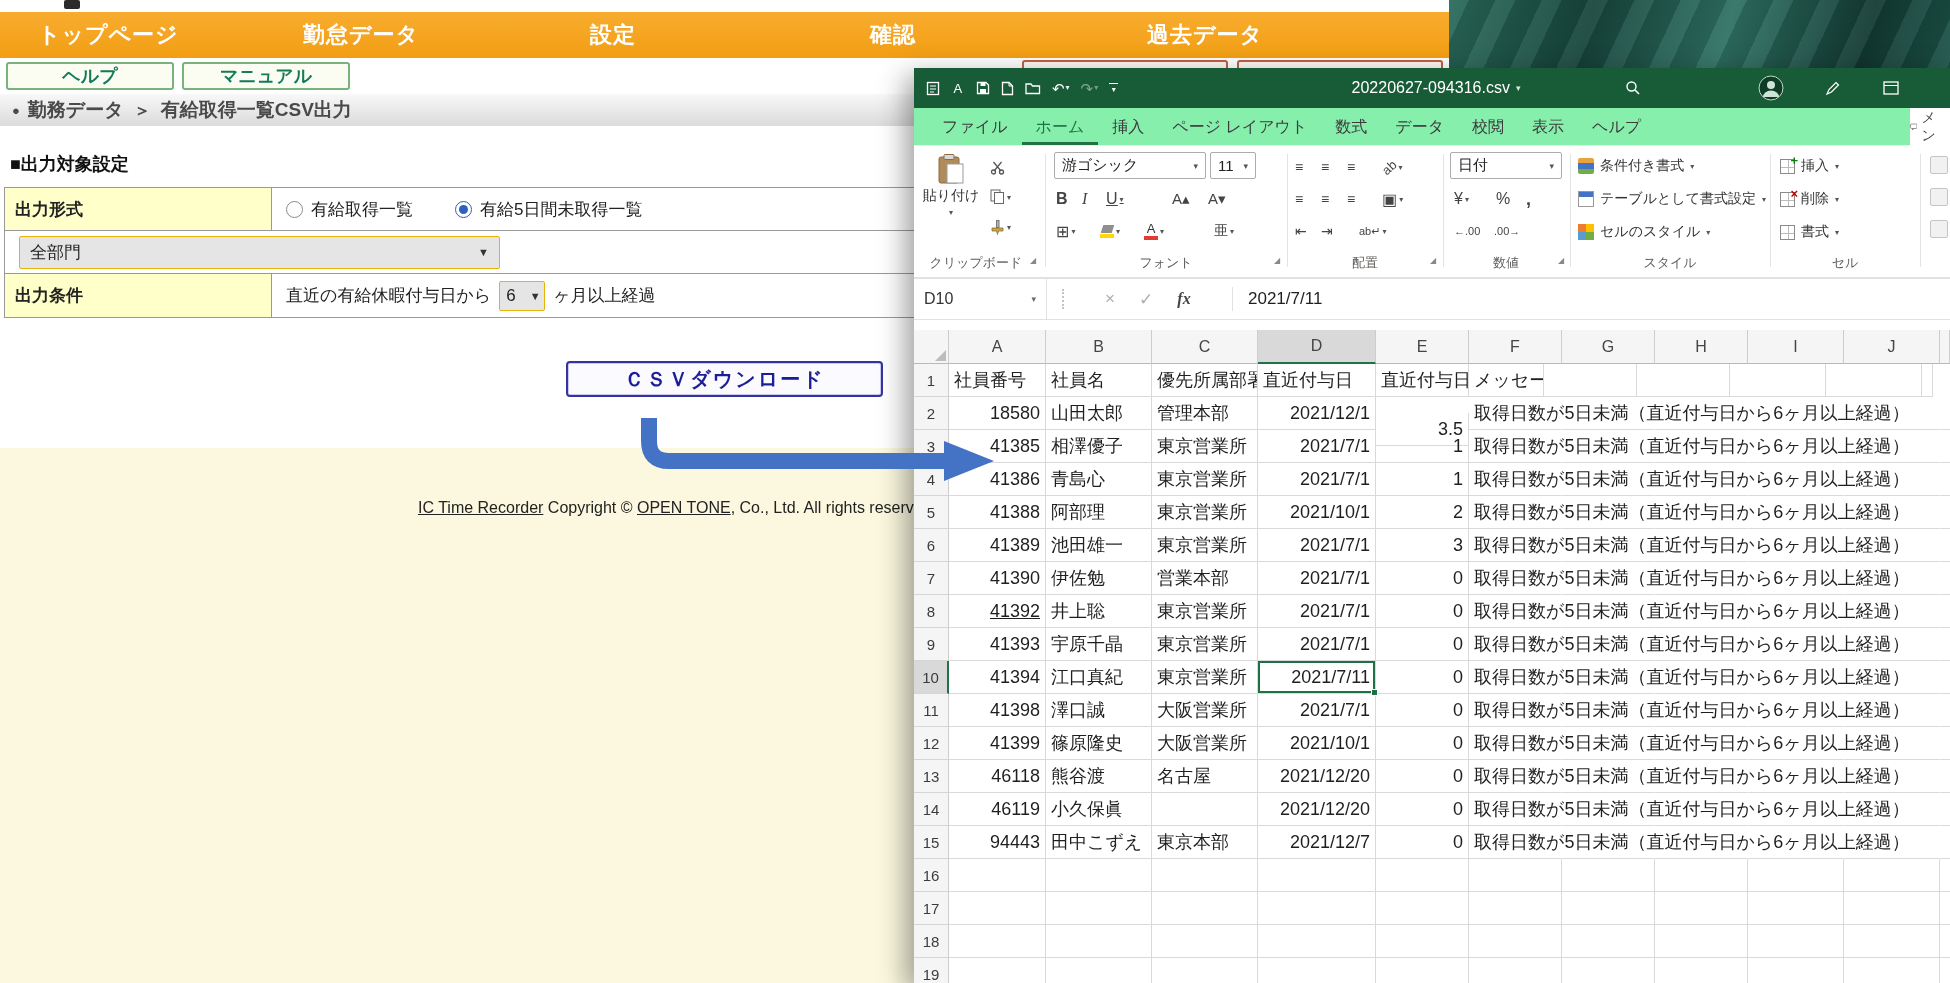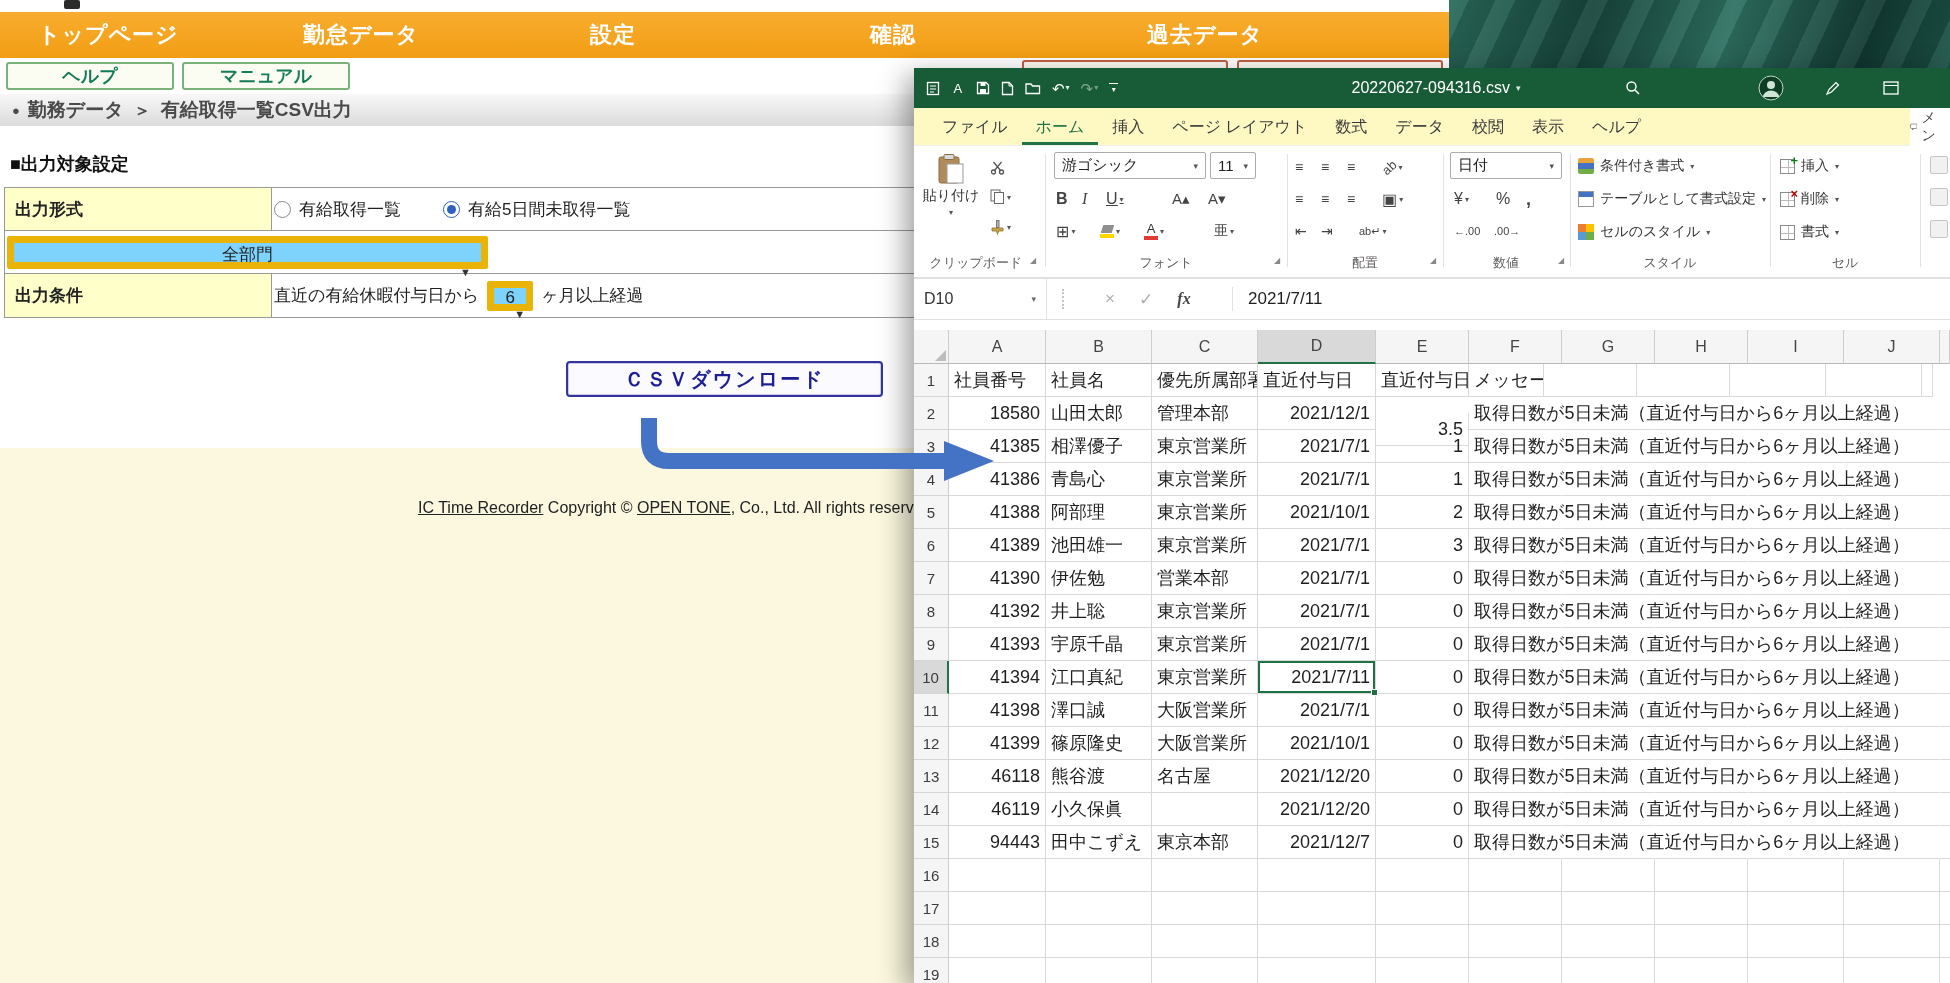--- a/index.html
+++ b/index.html
@@ -17,26 +17,26 @@
   .crumb{position:absolute;left:0;top:94px;width:1449px;height:32px;background:linear-gradient(#F8F8F8,#DBDBDB);border-bottom:1px solid #C6C6C6;display:flex;align-items:center;color:#4a4a4a;font-weight:bold;}
   .crumb .bullet{font-size:13px;margin:0 8px 0 12px;}
   .crumb .txt{font-size:19px;}
   .crumb .sep{font-size:17px;margin:0 10px;}
   .panel{position:absolute;left:0;top:126px;width:1449px;height:322px;background:#fff;}
   .sectitle{position:absolute;left:10px;top:152px;font-size:18px;font-weight:bold;color:#111;}
   .ftable{position:absolute;left:4px;top:187px;width:1158px;border:1px solid #999;border-right:none;box-sizing:border-box;background:#fff;}
   .frow{display:flex;height:43px;border-bottom:1px solid #999;box-sizing:border-box;}
   .frow:last-child{border-bottom:none;}
   .flabel{width:267px;background:#FFFFC9;border-right:1px solid #999;box-sizing:border-box;display:flex;align-items:center;padding-left:10px;font-size:17px;font-weight:bold;color:#222;}
-  .fval{flex:1;display:flex;align-items:center;padding-left:2px;font-size:17px;color:#222;gap:8px;}
+  .fval{flex:1;display:flex;align-items:center;padding-left:14px;font-size:17px;color:#222;gap:8px;}
   .radio{width:17px;height:17px;border-radius:50%;border:1px solid#8a8a8a;background:#fff;box-sizing:border-box;display:inline-block;position:relative;cursor:pointer;flex:none;}
   .radio.on{border-color:#2F5FBF;}
   .radio.on::after{content:"";position:absolute;inset:3px;border-radius:50%;background:#2F5FBF;}
   .rgap{width:26px;}
-  .selbox{height:33px;border:7px solid #eab308;border-radius:2px;background:#7dd3fc;display:flex;align-items:center;padding:0 10px;box-sizing:border-box;cursor:pointer;flex-direction:column;}
+  .selbox{height:33px;border:1px solid #eab308;border-radius:2px;background:#e5e5e5;display:flex;align-items:center;padding:0 10px;box-sizing:border-box;cursor:pointer;}
   .selbox .sc{margin-left:auto;font-size:11px;color:#333;padding-left:14px;}
   .deptsel{width:481px;}
   .monthsel{width:46px;height:30px;padding:0 6px;}
   .csvbtn{position:absolute;left:566px;top:361px;width:317px;height:36px;background:#FAFAFF;border:2px solid #34349C;border-radius:4px;color:#1D1D96;font-size:20px;font-weight:bold;display:flex;align-items:center;justify-content:center;letter-spacing:2px;cursor:pointer;box-sizing:border-box;box-shadow:inset 0 0 0 1px #CACAEF;}
   .footer{position:absolute;left:418px;top:499px;font-size:16px;color:#222;white-space:nowrap;}
   .flink{text-decoration:underline;cursor:pointer;color:#222;}
 
   
   .wallpaper{position:absolute;left:1449px;top:0;width:501px;height:80px;z-index:1;background:linear-gradient(105deg,#2A6B5B 0%,#17453C 28%,#2F7263 55%,#123A33 82%,#1C5448 100%);}
   .wallpaper::before{content:"";position:absolute;inset:0;background:repeating-linear-gradient(115deg,rgba(255,255,255,.06) 0 18px,rgba(0,0,0,.10) 18px 42px);}
@@ -48,21 +48,21 @@
   .qico{display:flex;align-items:center;color:#fff;font-size:15px;line-height:1;cursor:pointer;}
   .qico .mini{font-size:8px;margin-left:1px;color:#E6F2EA;}
   .qico.dim{opacity:.45;}
   .qmore{display:flex;flex-direction:column;align-items:center;cursor:pointer;}
   .qmore .bar{width:9px;border-top:1.5px solid #fff;margin-bottom:1px;}
   .qmore .mini{font-size:8px;color:#fff;}
   .fname{position:absolute;left:522px;top:0;height:40px;transform:translateX(-50%);display:flex;align-items:center;color:#fff;font-size:16px;gap:6px;cursor:pointer;}
   .fname .mini{font-size:9px;color:#D8E8DD;}
   .tbarico{position:absolute;top:7px;width:26px;height:26px;display:flex;align-items:center;justify-content:center;cursor:pointer;}
 
-  .tabs{position:absolute;left:0;top:40px;right:0;height:38px;background:#fef9c3;display:flex;padding-left:14px;border-bottom:1px solid #F0F0F0;box-sizing:border-box;}
+  .tabs{position:absolute;left:0;top:40px;right:0;height:38px;background:#86efac;display:flex;padding-left:14px;border-bottom:1px solid #F0F0F0;box-sizing:border-box;}
   .rtab{padding:0 14px;line-height:37px;font-size:16px;color:#3b3b3b;cursor:pointer;white-space:nowrap;}
   .rtab.active{color:#217346;box-shadow:inset 0 -3px 0 #217346;}
   .cmtclip{position:absolute;right:0;top:40px;height:38px;width:40px;overflow:hidden;display:flex;align-items:center;gap:4px;background:#fff;font-size:14px;color:#444;cursor:pointer;}
 
   .ribbon{position:absolute;left:0;top:78px;right:0;height:132px;background:#fff;border-bottom:1px solid #E1E1E1;box-sizing:border-box;overflow:hidden;}
   .gdiv{position:absolute;top:8px;bottom:10px;width:1px;background:#E3E3E3;}
   .glabel{position:absolute;top:108px;width:150px;margin-left:-75px;text-align:center;font-size:13px;color:#5f5d5b;white-space:nowrap;}
   .glauncher{position:absolute;top:110px;font-size:8px;color:#888;cursor:pointer;}
   .bigbtn{position:absolute;left:8px;top:4px;width:58px;height:100px;display:flex;flex-direction:column;align-items:center;justify-content:flex-start;gap:3px;cursor:pointer;padding-top:4px;box-sizing:border-box;}
   .bb-label{font-size:14px;color:#333;}
@@ -581,21 +581,21 @@
           <div class="cell num" style="width: 93px;">0</div>
           <div class="cell nov ovf" style="width: 93px;">取得日数が5日未満（直近付与日から6ヶ月以上経過）</div>
           <div class="cell nov" style="width: 93px;"></div>
           <div class="cell nov" style="width: 93px;"></div>
           <div class="cell nov" style="width: 96px;"></div>
           <div class="cell nov" style="width: 96px;"></div>
           <div class="cell fill"></div>
         </div>
         <div class="grow">
           <div class="rh">8</div>
-          <div class="cell num" style="width: 97px;">41392</div>
+          <div class="cell num" style="width: 97px; text-decoration: underline;">41392</div>
           <div class="cell" style="width: 106px;">井上聡</div>
           <div class="cell" style="width: 106px;">東京営業所</div>
           <div class="cell num" style="width: 118px;">2021/7/1</div>
           <div class="cell num" style="width: 93px;">0</div>
           <div class="cell nov ovf" style="width: 93px;">取得日数が5日未満（直近付与日から6ヶ月以上経過）</div>
           <div class="cell nov" style="width: 93px;"></div>
           <div class="cell nov" style="width: 93px;"></div>
           <div class="cell nov" style="width: 96px;"></div>
           <div class="cell nov" style="width: 96px;"></div>
           <div class="cell fill"></div>

